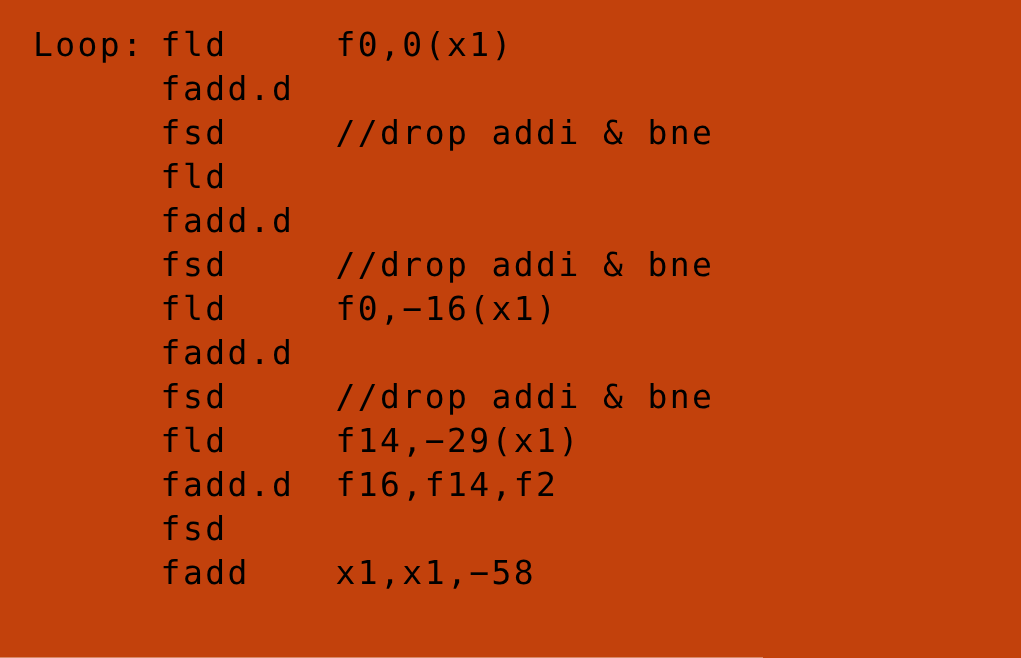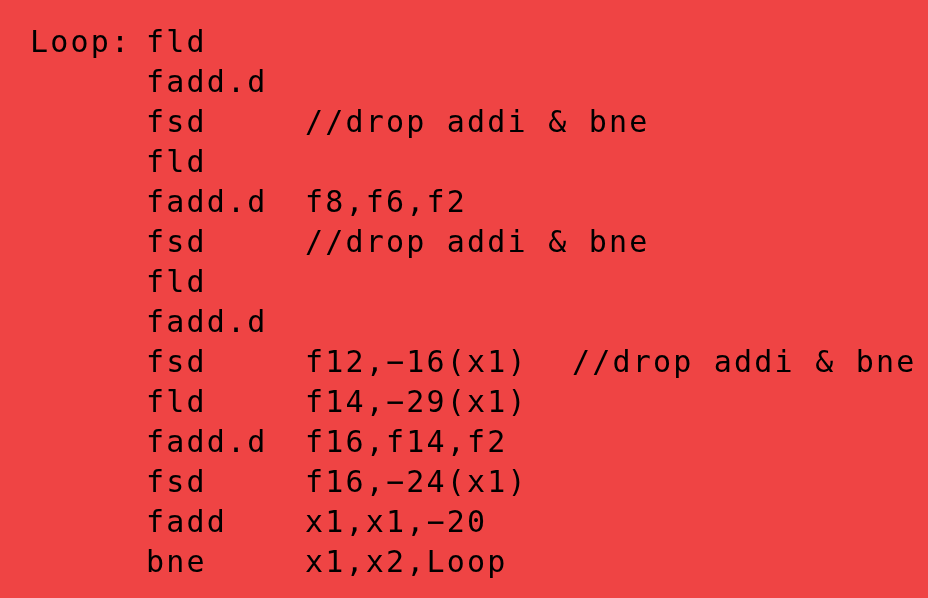--- a/index.html
+++ b/index.html
@@ -4,21 +4,21 @@
 <style>
   html, body {
     margin: 0;
     padding: 0;
     background: #ffffff;
   }
   .page {
     position: relative;
     width: 928px;
     height: 598px;
-    background: #ef4444;
+    background: #c2410c;
     overflow: hidden;
   }
   .code-listing {
     position: absolute;
     top: 22px;
     left: 30px;
     right: 0;
     font-family: "DejaVu Sans Mono", "Liberation Mono", monospace;
     font-size: 30px;
     line-height: 40px;
@@ -39,20 +39,21 @@
 </style>
 </head>
 <body>
 
 <div class="page">
   <div class="code-listing">
 
     <div class="code-line">
       <span class="cell">Loop:</span>
       <span class="cell">fld</span>
+      <span class="cell">f0,0(x1)</span>
       <span class="cell"></span>
     </div>
 
     <div class="code-line">
       <span class="cell"></span>
       <span class="cell">fadd.d</span>
       <span class="cell"></span>
     </div>
 
     <div class="code-line">
@@ -63,78 +64,70 @@
 
     <div class="code-line">
       <span class="cell"></span>
       <span class="cell">fld</span>
       <span class="cell"></span>
     </div>
 
     <div class="code-line">
       <span class="cell"></span>
       <span class="cell">fadd.d</span>
-      <span class="cell">f8,f6,f2</span>
       <span class="cell"></span>
     </div>
 
     <div class="code-line">
       <span class="cell"></span>
       <span class="cell">fsd</span>
       <span class="cell">//drop addi &amp; bne</span>
     </div>
 
     <div class="code-line">
       <span class="cell"></span>
       <span class="cell">fld</span>
+      <span class="cell">f0,−16(x1)</span>
       <span class="cell"></span>
     </div>
 
     <div class="code-line">
       <span class="cell"></span>
       <span class="cell">fadd.d</span>
       <span class="cell"></span>
     </div>
 
     <div class="code-line">
       <span class="cell"></span>
       <span class="cell">fsd</span>
-      <span class="cell">f12,−16(x1)</span>
       <span class="cell">//drop addi &amp; bne</span>
     </div>
 
     <div class="code-line">
       <span class="cell"></span>
       <span class="cell">fld</span>
       <span class="cell">f14,−29(x1)</span>
       <span class="cell"></span>
     </div>
 
     <div class="code-line">
       <span class="cell"></span>
       <span class="cell">fadd.d</span>
       <span class="cell">f16,f14,f2</span>
       <span class="cell"></span>
     </div>
 
     <div class="code-line">
       <span class="cell"></span>
       <span class="cell">fsd</span>
-      <span class="cell">f16,−24(x1)</span>
       <span class="cell"></span>
     </div>
 
     <div class="code-line">
       <span class="cell"></span>
       <span class="cell">fadd</span>
-      <span class="cell">x1,x1,−20</span>
+      <span class="cell">x1,x1,−58</span>
       <span class="cell"></span>
     </div>
 
-    <div class="code-line">
-      <span class="cell"></span>
-      <span class="cell">bne</span>
-      <span class="cell">x1,x2,Loop</span>
-      <span class="cell"></span>
-    </div>
 
   </div>
 </div>
 
 </body></html>

